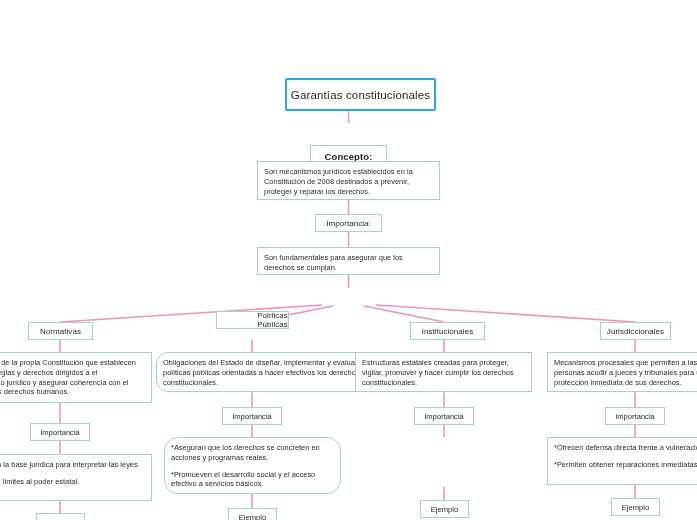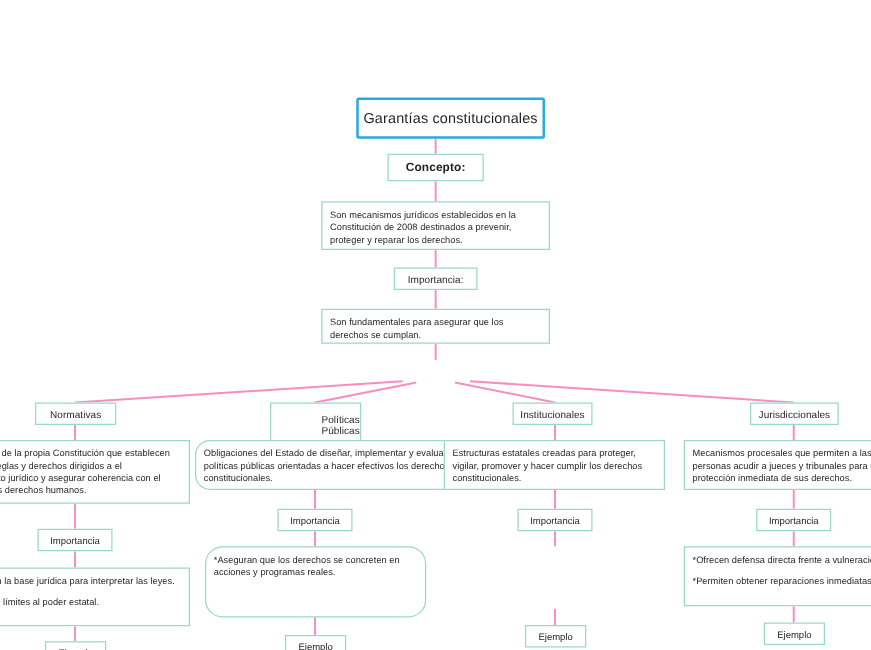--- a/index.html
+++ b/index.html
@@ -51,20 +51,21 @@
   .node-root {
     border: 2px solid #29a9e1;
     border-radius: 2px;
     font-size: 11.5px;
     letter-spacing: 0.15px;
   }
   .node-label {
     font-size: 9.5px;
     font-weight: bold;
     letter-spacing: 0.1px;
+    margin-top: 22px;
   }
   .node-sub {
     font-size: 8px;
     letter-spacing: 0.05px;
   }
   .node-branch {
     font-size: 8px;
     letter-spacing: 0.05px;
   }
   .node-para-text {
@@ -158,37 +159,38 @@
     <span>Importancia</span>
   </div>
   <div class="node para node-para-text" style="left: -48px; top: 454px; width: 200px; height: 47px; border-color: rgb(154, 217, 200); color: rgb(35, 31, 32);">
     <p>*Constituyen la base jurídica para interpretar las leyes.</p>
     <p>*Determinan límites al poder estatal.</p>
   </div>
   <div class="node center node-small" style="left: 36px; top: 513px; width: 49px; height: 18px; border-color: rgb(154, 217, 200); color: rgb(35, 31, 32);">
     <span>Ejemplo</span>
   </div>
 
-  <div class="node center node-branch" style="left: 216px; top: 322px; width: 73px; height: 36px; border-color: rgb(154, 217, 200); color: rgb(35, 31, 32); padding-left: 40px;">
+  <div class="node center node-branch" style="left: 216px; top: 311px; width: 73px; height: 18px; border-color: rgb(154, 217, 200); color: rgb(35, 31, 32); padding-left: 40px;">
     <span>Políticas Públicas</span>
   </div>
   <div class="node para node-para-text" style="left: 156px; top: 352px; width: 211px; height: 40px; border-color: rgb(154, 217, 200); color: rgb(35, 31, 32); border-radius: 12px;">
     <p>Obligaciones del Estado de diseñar, implementar y evaluar políticas públicas orientadas a hacer efectivos los derechos constitucionales.</p>
   </div>
   <div class="node center node-small" style="left: 222px; top: 407px; width: 60px; height: 18px; border-color: rgb(154, 217, 200); color: rgb(35, 31, 32);">
     <span>Importancia</span>
   </div>
   <div class="node para node-para-text" style="left: 164px; top: 437px; width: 177px; height: 57px; border-color: rgb(154, 217, 200); color: rgb(35, 31, 32); border-radius: 14px;">
     <p>*Aseguran que los derechos se concreten en acciones y programas reales.</p>
+    <p>*Promueven el desarrollo social y el acceso efectivo a servicios básicos.</p>
   </div>
   <div class="node center node-small" style="left: 228px; top: 508px; width: 49px; height: 18px; border-color: rgb(154, 217, 200); color: rgb(35, 31, 32);">
     <span>Ejemplo</span>
   </div>
 
-  <div class="node center node-branch" style="left: 410px; top: 322px; width: 64px; height: 18px; border-color: rgb(154, 217, 200); color: rgb(35, 31, 32);">
+  <div class="node center node-branch" style="left: 410px; top: 322px; width: 75px; height: 18px; border-color: rgb(154, 217, 200); color: rgb(35, 31, 32);">
     <span>Institucionales</span>
   </div>
   <div class="node para node-para-text" style="left: 355px; top: 352px; width: 177px; height: 40px; border-color: rgb(154, 217, 200); color: rgb(35, 31, 32);">
     <p>Estructuras estatales creadas para proteger, vigilar, promover y hacer cumplir los derechos constitucionales.</p>
   </div>
   <div class="node center node-small" style="left: 414px; top: 407px; width: 60px; height: 18px; border-color: rgb(154, 217, 200); color: rgb(35, 31, 32);">
     <span>Importancia</span>
   </div>
   <div class="node center node-small" style="left: 420px; top: 500px; width: 49px; height: 18px; border-color: rgb(154, 217, 200); color: rgb(35, 31, 32);">
     <span>Ejemplo</span>

